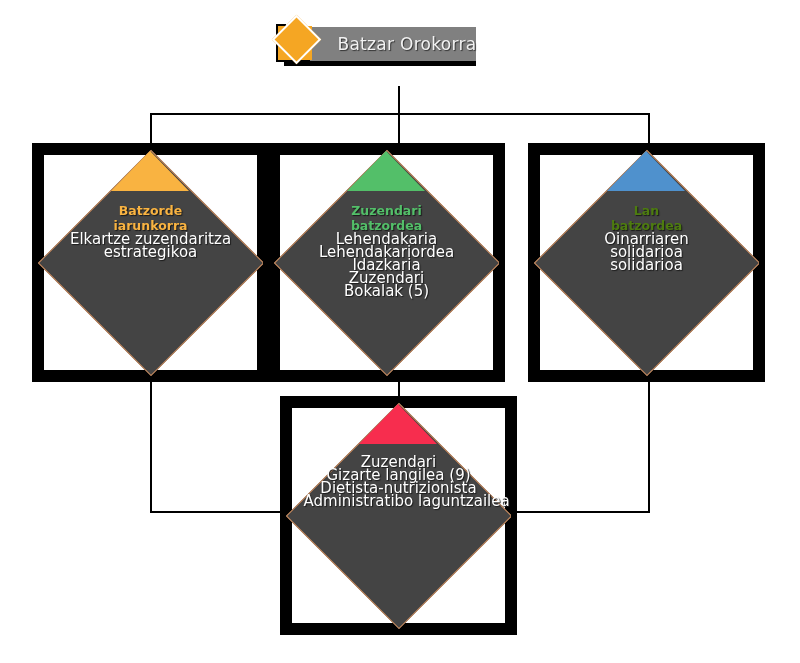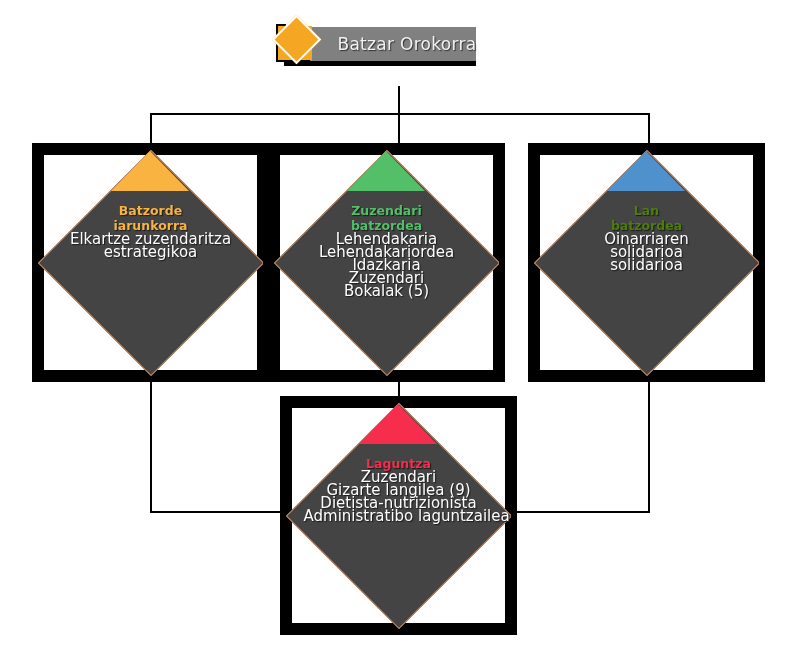--- a/index.html
+++ b/index.html
@@ -164,21 +164,20 @@
   </div>
 
   <div class="node" style="left:280px;top:396px;">
     <div class="node-frame"></div>
     <div class="diamond-wrap">
       <div class="diamond"></div>
     </div>
     <div class="cap" style="left:118px;top:8px;border-bottom:40px solid #f72d4e;"></div>
     <div class="node-text">
       <div class="node-title" style="color:#f72d4e;">
-        <div>Laguntza</div>
       </div>
       <div class="node-items">
         <div>Zuzendari</div>
         <div>Gizarte langilea (9)</div>
         <div>Dietista-nutrizionista</div>
         <div>Administratibo laguntzailea</div>
       </div>
     </div>
   </div>
 

